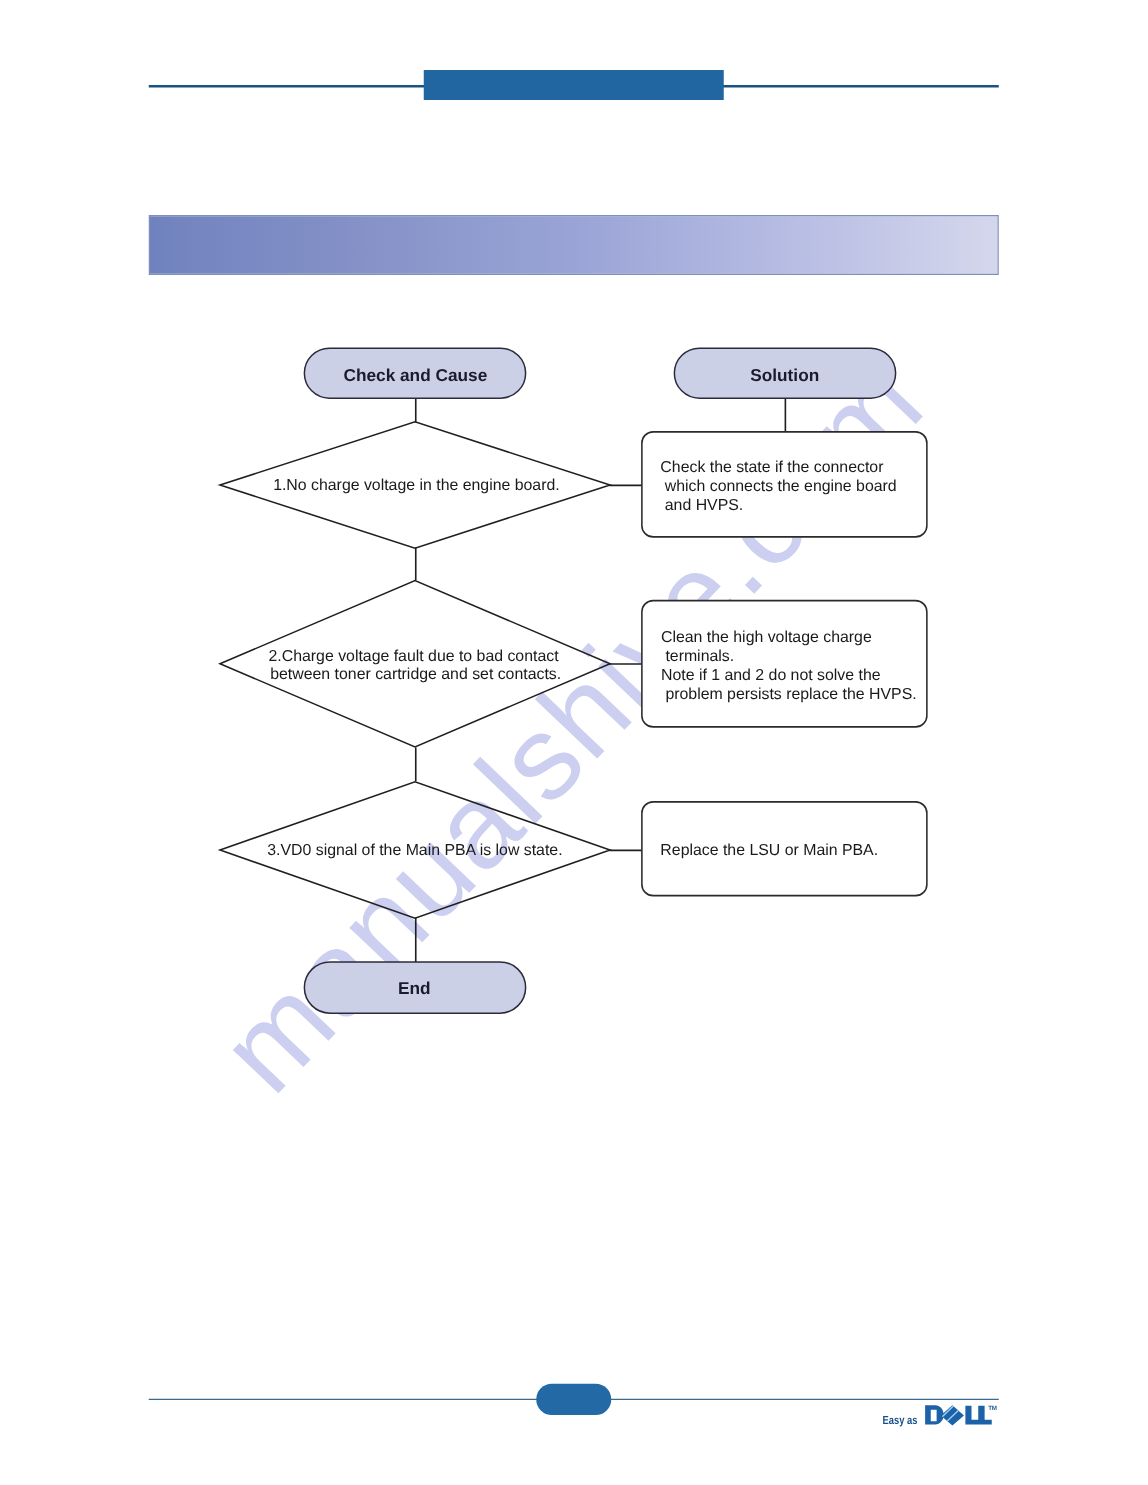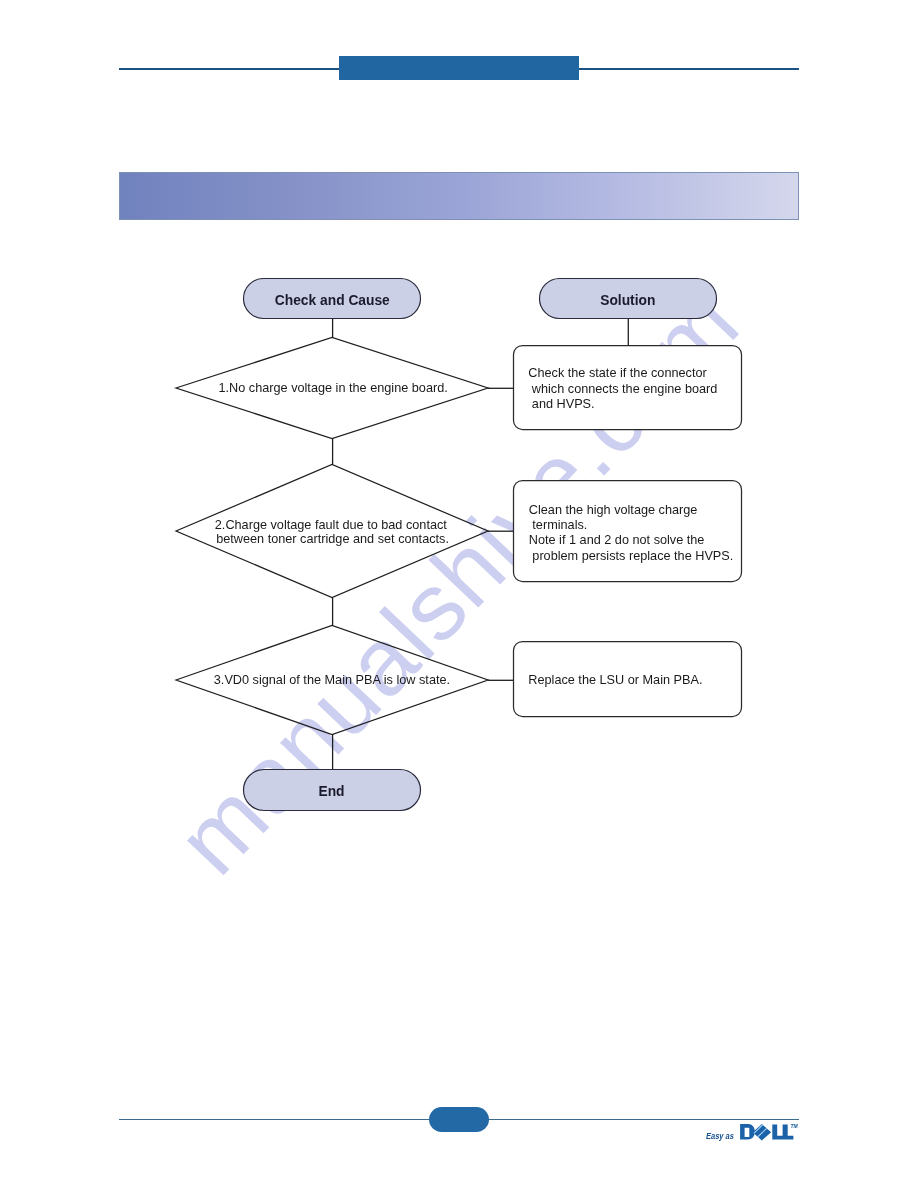--- a/index.html
+++ b/index.html
@@ -7,21 +7,21 @@
   .page{position:absolute;left:0;top:0;width:918px;height:1188px;}
   
   .hdr-line{position:absolute;left:119px;top:68px;width:680px;height:2px;background:#1b5285;}
   .hdr-tab{position:absolute;left:339px;top:56px;width:240px;height:24px;background:#2266a1;}
   .band{position:absolute;left:119px;top:172px;width:680px;height:48px;
         background:linear-gradient(90deg,#7082be 0%,#8692c8 26%,#9aa4d6 50.3%,#b6bce3 74.9%,#d4d7ec 100%);
         border:1px solid #7d90b8;box-sizing:border-box;}
   
   .ftr-line{position:absolute;left:119px;top:1119px;width:680px;height:1px;background:#3b6a8f;}
   .pagetab{position:absolute;left:429px;top:1107px;width:60px;height:25px;background:#2269a5;border-radius:13px;}
-  .brand{position:absolute;left:706px;top:1124px;display:flex;align-items:flex-start;gap:4px;font-style:italic;}
+  .brand{position:absolute;left:706px;top:1124px;display:flex;align-items:flex-start;gap:4px;}
   .brand-tag{font-family:"Liberation Sans",sans-serif;font-size:9.4px;font-weight:bold;color:#17528c;letter-spacing:0px;line-height:1;padding-top:7.4px;transform:scaleX(0.80);transform-origin:left center;white-space:nowrap;width:29.5px;}
   .dell-logo{display:block;}
   .tm{font-family:"Liberation Sans",sans-serif;font-size:5.0px;font-weight:bold;fill:#1c5b96;letter-spacing:-0.1px;}
   .svgwrap{position:absolute;left:0;top:0;}
   .watermark{position:absolute;left:156px;top:820px;transform-origin:0 0;transform:rotate(-46.4deg);
     font-family:"Liberation Sans",sans-serif;font-size:95px;color:#cdcff0;white-space:nowrap;letter-spacing:1.5px;}
   .t-head{font-family:"Liberation Sans",sans-serif;font-size:13.8px;font-weight:bold;fill:#1b1b2e;}
   .t-body{font-family:"Liberation Sans",sans-serif;font-size:12.7px;fill:#1a1a1a;}
 </style>
 </head>

